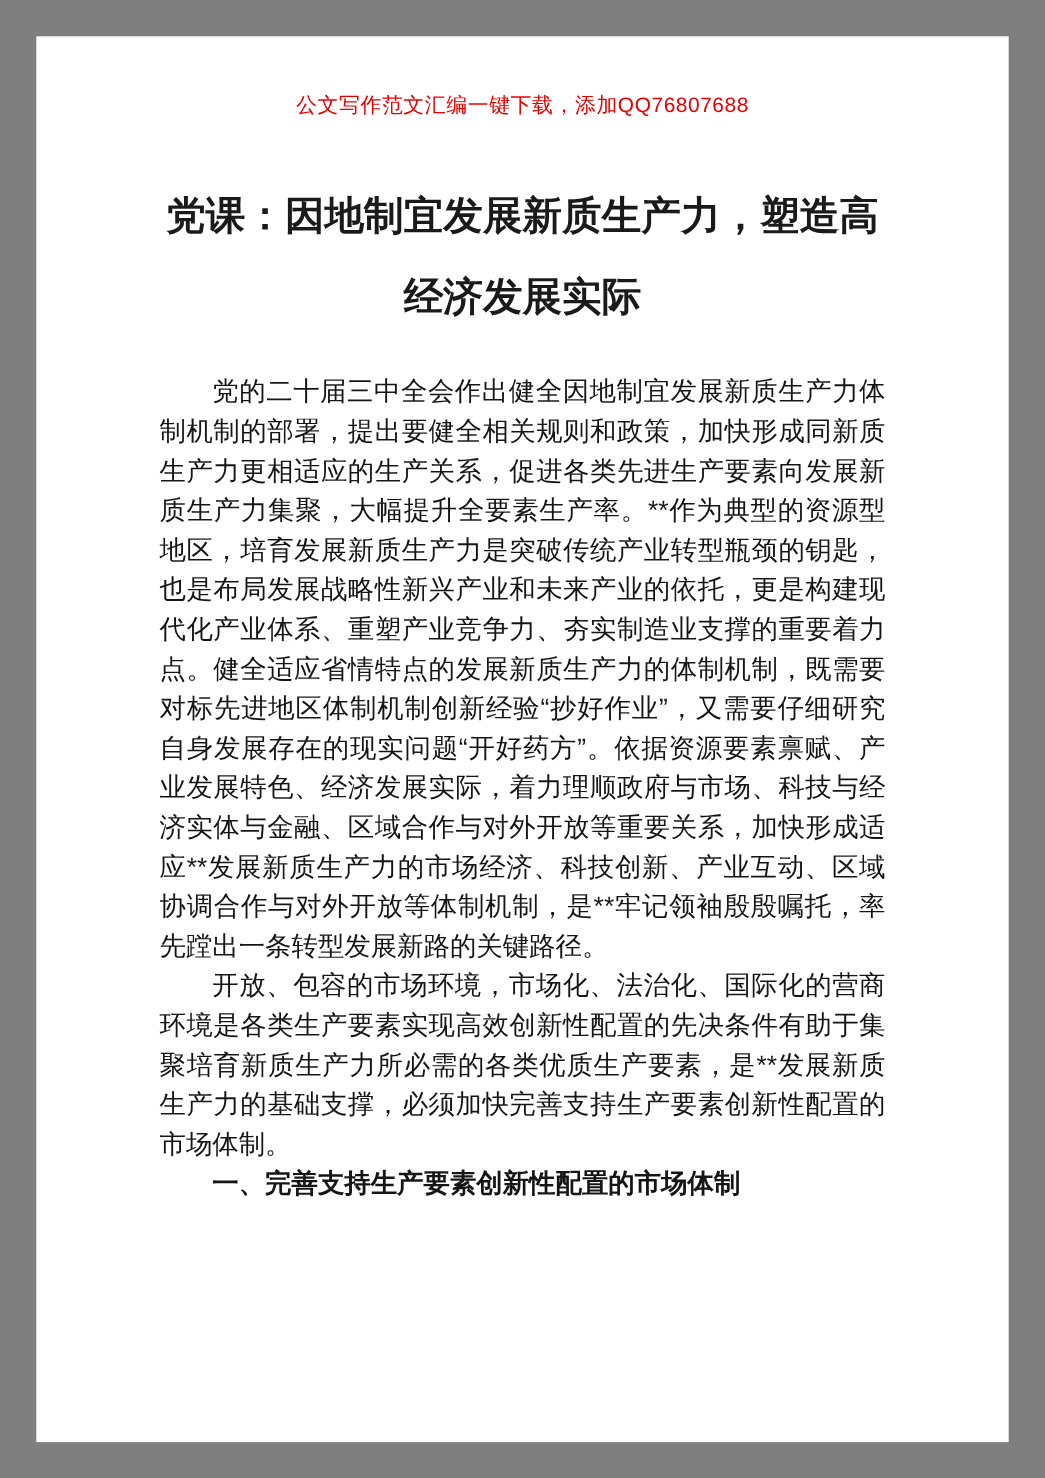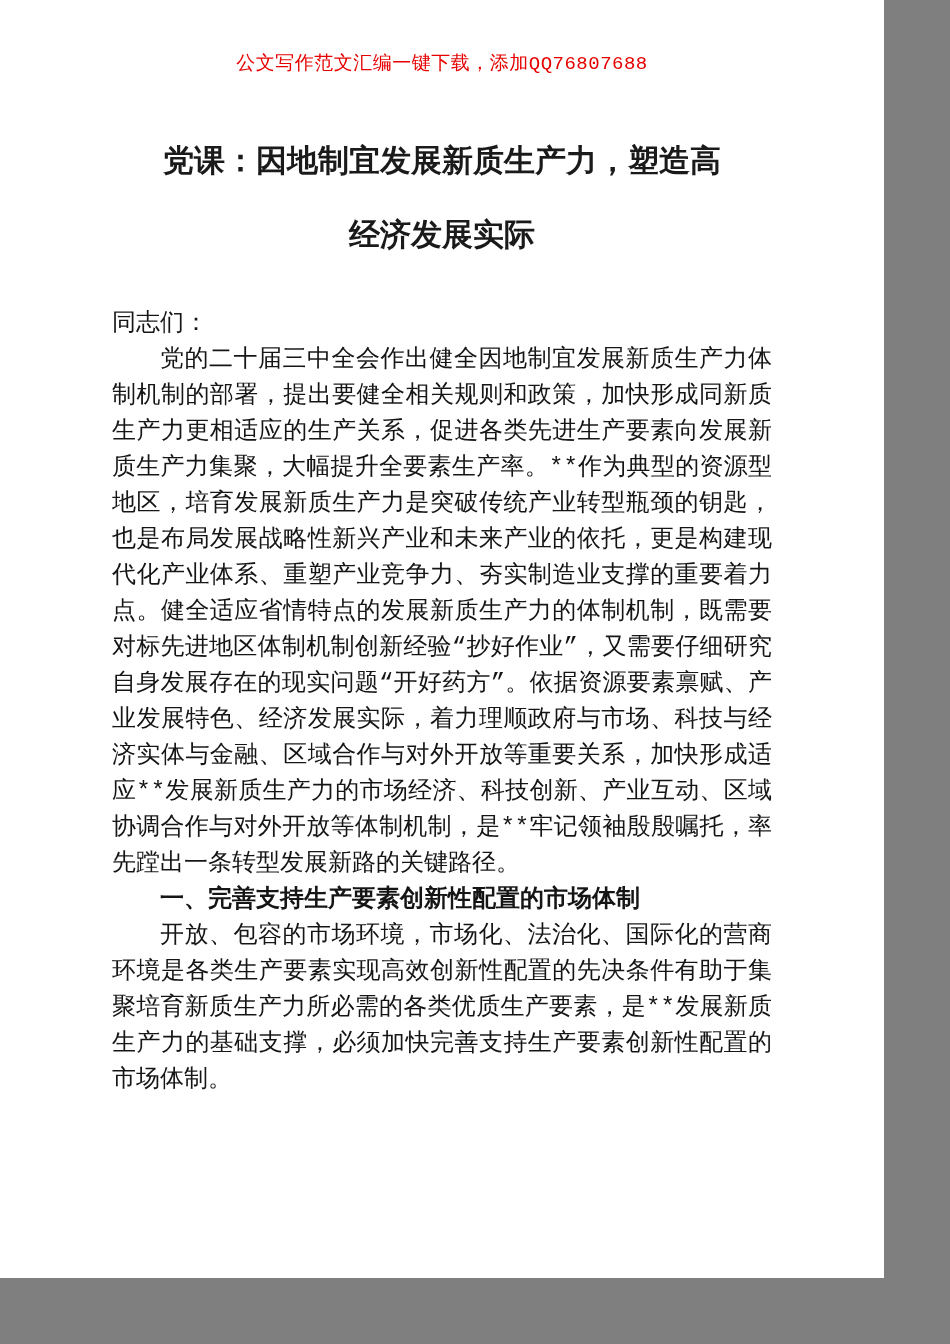--- a/index.html
+++ b/index.html
@@ -5,40 +5,40 @@
   * { margin: 0; padding: 0; box-sizing: border-box; }
   html, body { width: 950px; height: 1344px; }
   body {
     background: var(--canvas_bg, #7f7f7f);
     font-family: "Liberation Sans", "DejaVu Sans", sans-serif;
     overflow: hidden;
   }
   .canvas {
     width: 950px;
     height: 972px;
-    font-family: Liberation Mono, monospace;
+    padding: 33px;
   }
   .page {
     width: 884px;
     height: 1278px;
     background: var(--page_bg, #ffffff);
     padding: 52px 112px 0 112px;
     overflow: hidden;
   }
   .promo {
     text-align: center;
     color: var(--accent_red, #e60000);
     font-size: 19px;
     line-height: 24px;
     letter-spacing: 0.5px;
   }
   .doc-title {
     margin-top: 50px;
     text-align: center;
-    font-size: 31px;
+    font-size: 36px;
     font-weight: 700;
     line-height: 74px;
     color: #1a1a1a;
   }
   .title-line { display: block; }
   .doc-body {
     margin-top: 32px;
     font-size: 24px;
     line-height: 36px;
     color: #151515;
@@ -55,20 +55,19 @@
   <div class="page">
 
     <div class="promo">公文写作范文汇编一键下载，添加QQ76807688</div>
 
     <h1 class="doc-title">
       <span class="title-line">党课：因地制宜发展新质生产力，塑造高</span>
       <span class="title-line">经济发展实际</span>
     </h1>
 
     <div class="doc-body">
-      <p class="salutation">同志们：</p>
       <p class="para">党的二十届三中全会作出健全因地制宜发展新质生产力体制机制的部署，提出要健全相关规则和政策，加快形成同新质生产力更相适应的生产关系，促进各类先进生产要素向发展新质生产力集聚，大幅提升全要素生产率。**作为典型的资源型地区，培育发展新质生产力是突破传统产业转型瓶颈的钥匙，也是布局发展战略性新兴产业和未来产业的依托，更是构建现代化产业体系、重塑产业竞争力、夯实制造业支撑的重要着力点。健全适应省情特点的发展新质生产力的体制机制，既需要对标先进地区体制机制创新经验“抄好作业”，又需要仔细研究自身发展存在的现实问题“开好药方”。依据资源要素禀赋、产业发展特色、经济发展实际，着力理顺政府与市场、科技与经济实体与金融、区域合作与对外开放等重要关系，加快形成适应**发展新质生产力的市场经济、科技创新、产业互动、区域协调合作与对外开放等体制机制，是**牢记领袖殷殷嘱托，率先蹚出一条转型发展新路的关键路径。</p>
+      <p class="para">开放、包容的市场环境，市场化、法治化、国际化的营商环境是各类生产要素实现高效创新性配置的先决条件有助于集聚培育新质生产力所必需的各类优质生产要素，是**发展新质生产力的基础支撑，必须加快完善支持生产要素创新性配置的市场体制。</p>
       <p class="para heading">一、完善支持生产要素创新性配置的市场体制</p>
-      <p class="para">开放、包容的市场环境，市场化、法治化、国际化的营商环境是各类生产要素实现高效创新性配置的先决条件有助于集聚培育新质生产力所必需的各类优质生产要素，是**发展新质生产力的基础支撑，必须加快完善支持生产要素创新性配置的市场体制。</p>
     </div>
 
   </div>
 </div>
 
 </body></html>

